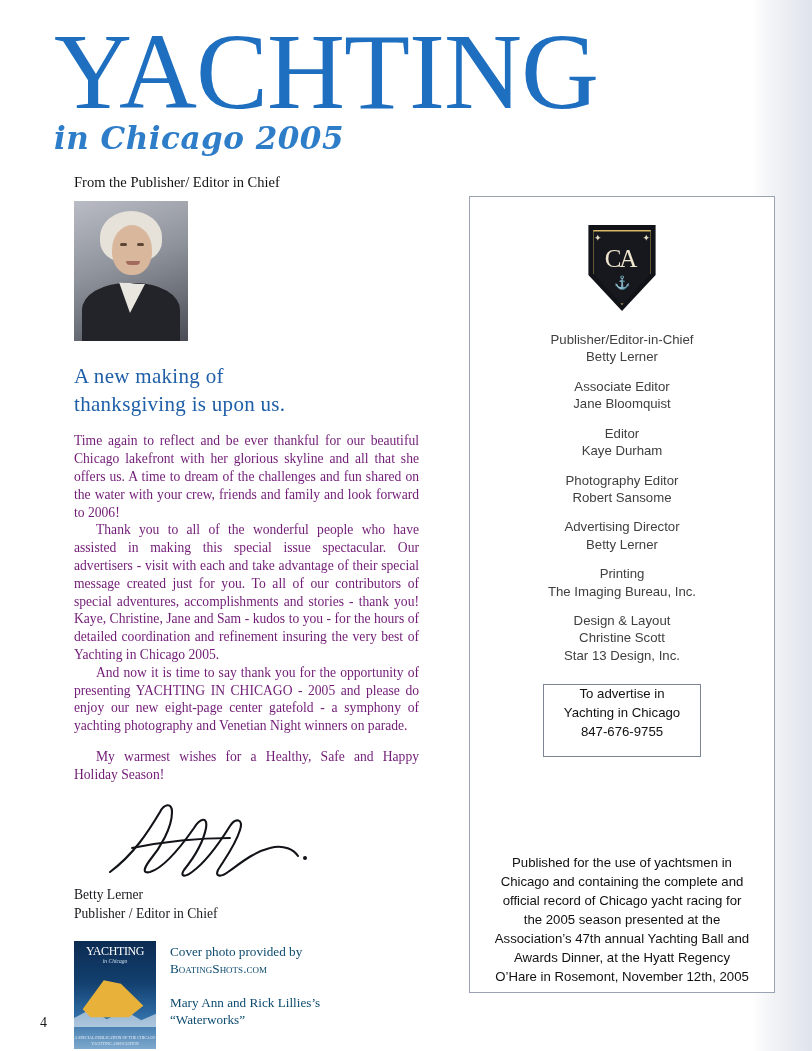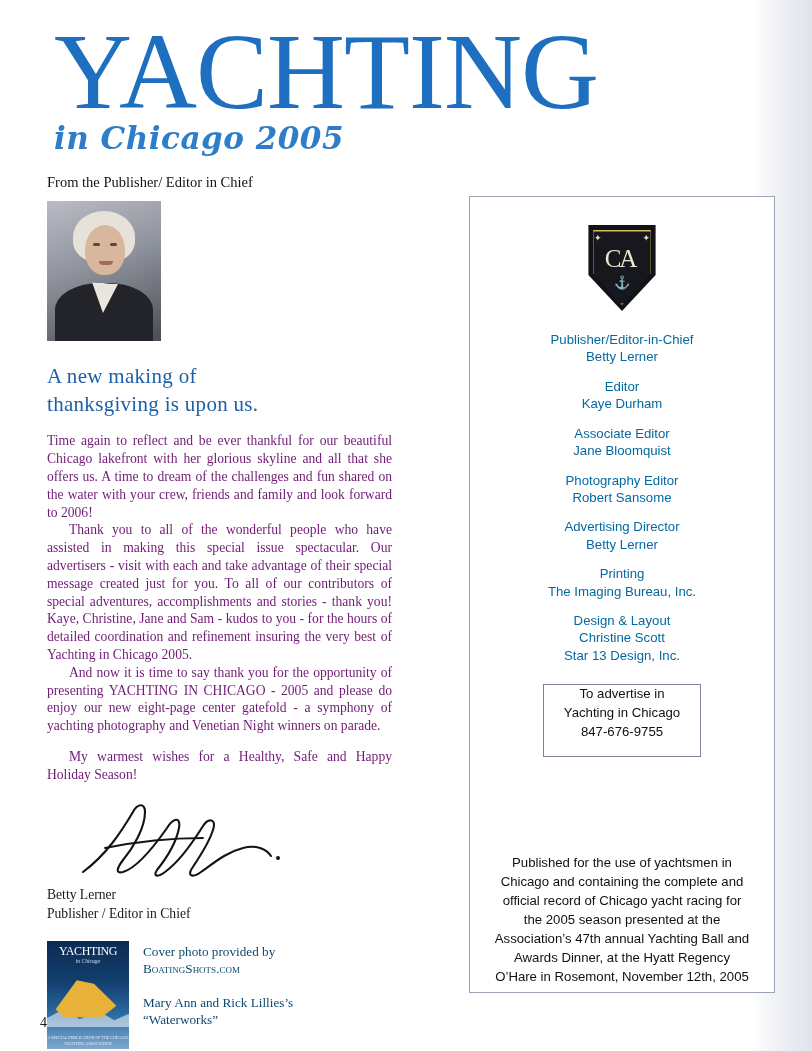--- a/index.html
+++ b/index.html
@@ -53,21 +53,21 @@
     color: #2E7DC8;
     margin-top: -6px;
     padding-right: 2px;
     letter-spacing: 0.5px;
     font-weight: bold;
   }
 
   
   .left-col {
     position: absolute;
-    left: 47px;
+    left: 74px;
     top: 174px;
     width: 345px;
   }
   .from-line {
     font-size: 14.5px;
     color: #111;
     margin-bottom: 10px;
   }
   .portrait {
     width: 114px;
@@ -279,21 +279,21 @@
     font-size: 9px;
   }
   .crest .star-l { left: 7px; }
   .crest .star-r { right: 7px; }
 
   .credits {
     margin-top: 20px;
     text-align: center;
     font-size: 13.2px;
     line-height: 1.32;
-    color: #0369a1;
+    color: #404040;
   }
   .credit-group { margin-bottom: 12px; }
   .credit-group .role { display: block; }
   .credit-group .name { display: block; }
 
   .advert-box {
     width: 158px;
     margin: 20px auto 0 auto;
     border: 1px solid #7c8596;
     padding: 0 6px 14px 6px;
@@ -390,26 +390,26 @@
       <div class="mono">CA</div>
       <div class="anchor">⚓</div>
     </div>
 
     <div class="credits">
       <div class="credit-group">
         <span class="role">Publisher/Editor-in-Chief</span>
         <span class="name">Betty Lerner</span>
       </div>
       <div class="credit-group">
+        <span class="role">Associate Editor</span>
+        <span class="name">Jane Bloomquist</span>
+      </div>
+      <div class="credit-group">
         <span class="role">Editor</span>
         <span class="name">Kaye Durham</span>
-      </div>
-      <div class="credit-group">
-        <span class="role">Associate Editor</span>
-        <span class="name">Jane Bloomquist</span>
       </div>
       <div class="credit-group">
         <span class="role">Photography Editor</span>
         <span class="name">Robert Sansome</span>
       </div>
       <div class="credit-group">
         <span class="role">Advertising Director</span>
         <span class="name">Betty Lerner</span>
       </div>
       <div class="credit-group">

